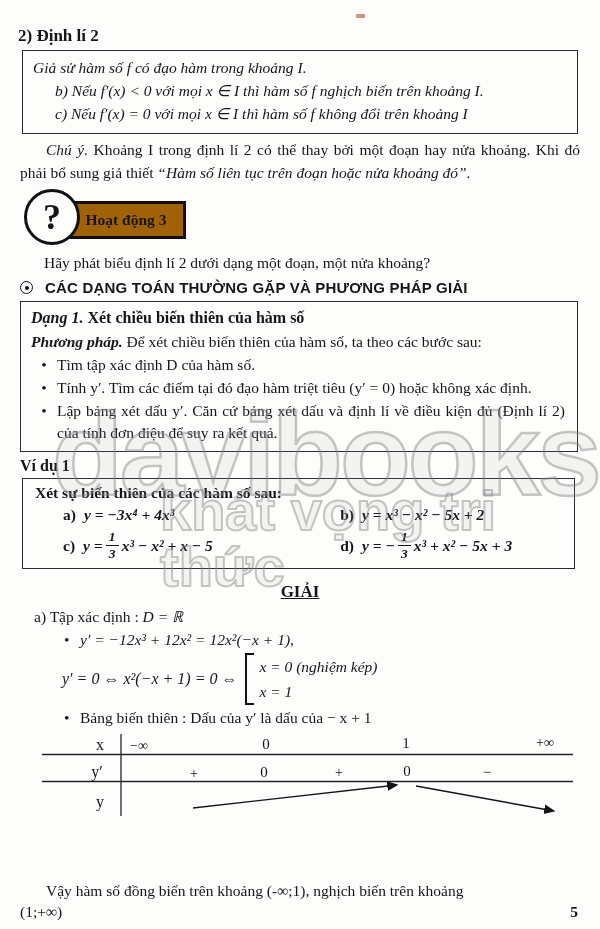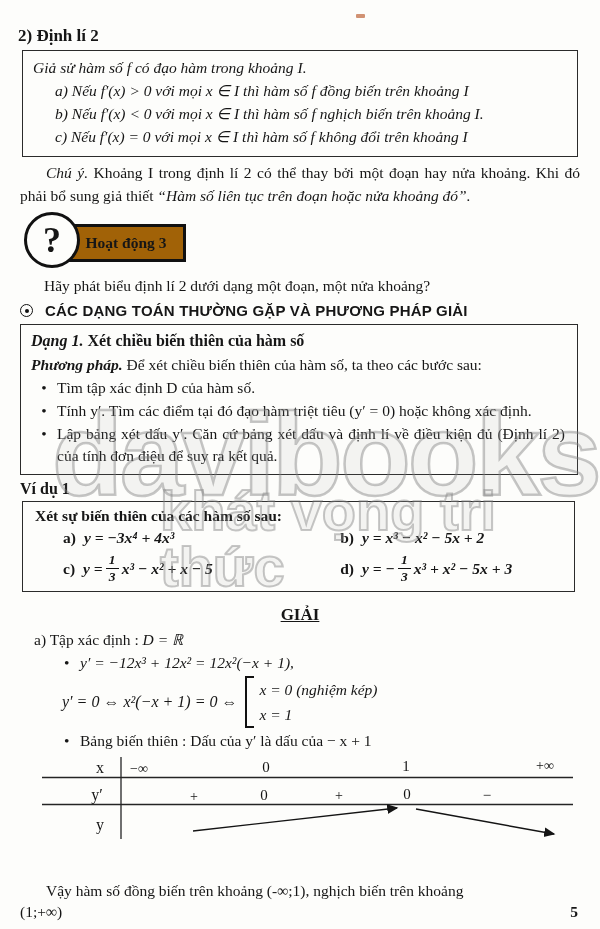--- a/index.html
+++ b/index.html
@@ -115,21 +115,20 @@
 
   <div class="watermark">
     <div class="wm1">davibooks</div>
     <div class="wm2">khát vọng tri thức</div>
   </div>
 
   <div class="heading">2)  Định lí 2</div>
 
   <div class="theorem-box">
     <div>Giả sử hàm số f  có đạo hàm trong khoảng I.</div>
-    <div class="t-item">a) Nếu  f′(x) &gt; 0  với mọi  x ∈ I thì hàm số f đồng biến trên khoảng I</div>
     <div class="t-item">b) Nếu  f′(x) &lt; 0 với mọi  x ∈ I thì hàm số f nghịch biến trên khoảng I.</div>
     <div class="t-item">c) Nếu  f′(x) = 0  với mọi  x ∈ I thì hàm số f không đổi trên khoảng I</div>
   </div>
 
   <div class="note"><span class="note-label">Chú ý.</span><span> Khoảng I trong định lí 2 có thể thay bởi một đoạn hay nửa khoảng. Khi đó phải bổ sung giả thiết </span><span class="note-quote">“Hàm số liên tục trên đoạn hoặc nửa khoảng đó”.</span></div>
 
   <div class="activity">
     <div class="activity-rect">
       <span>Hoạt động 3</span>
     </div>

